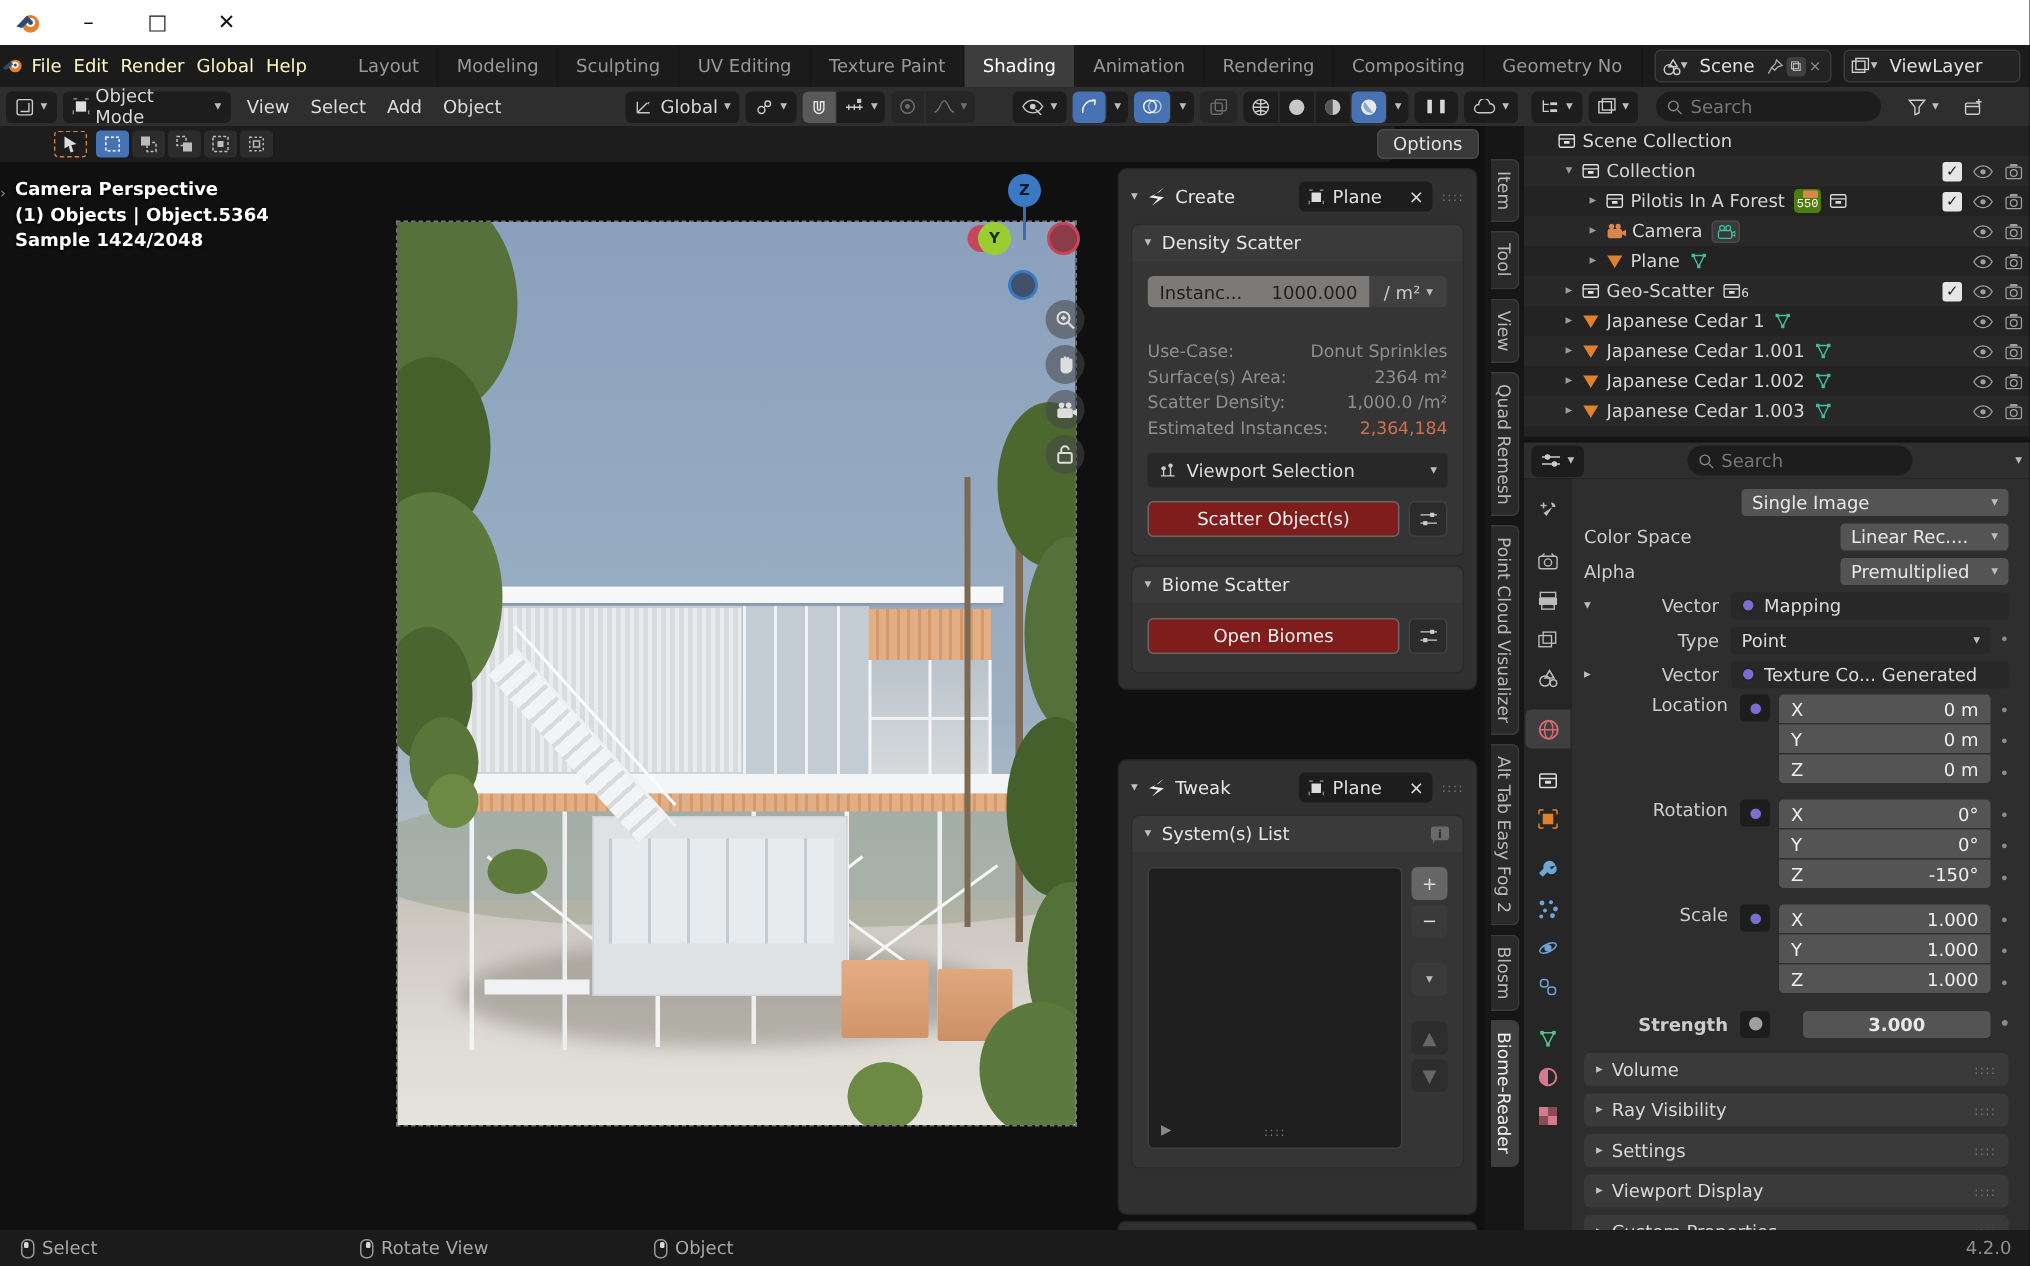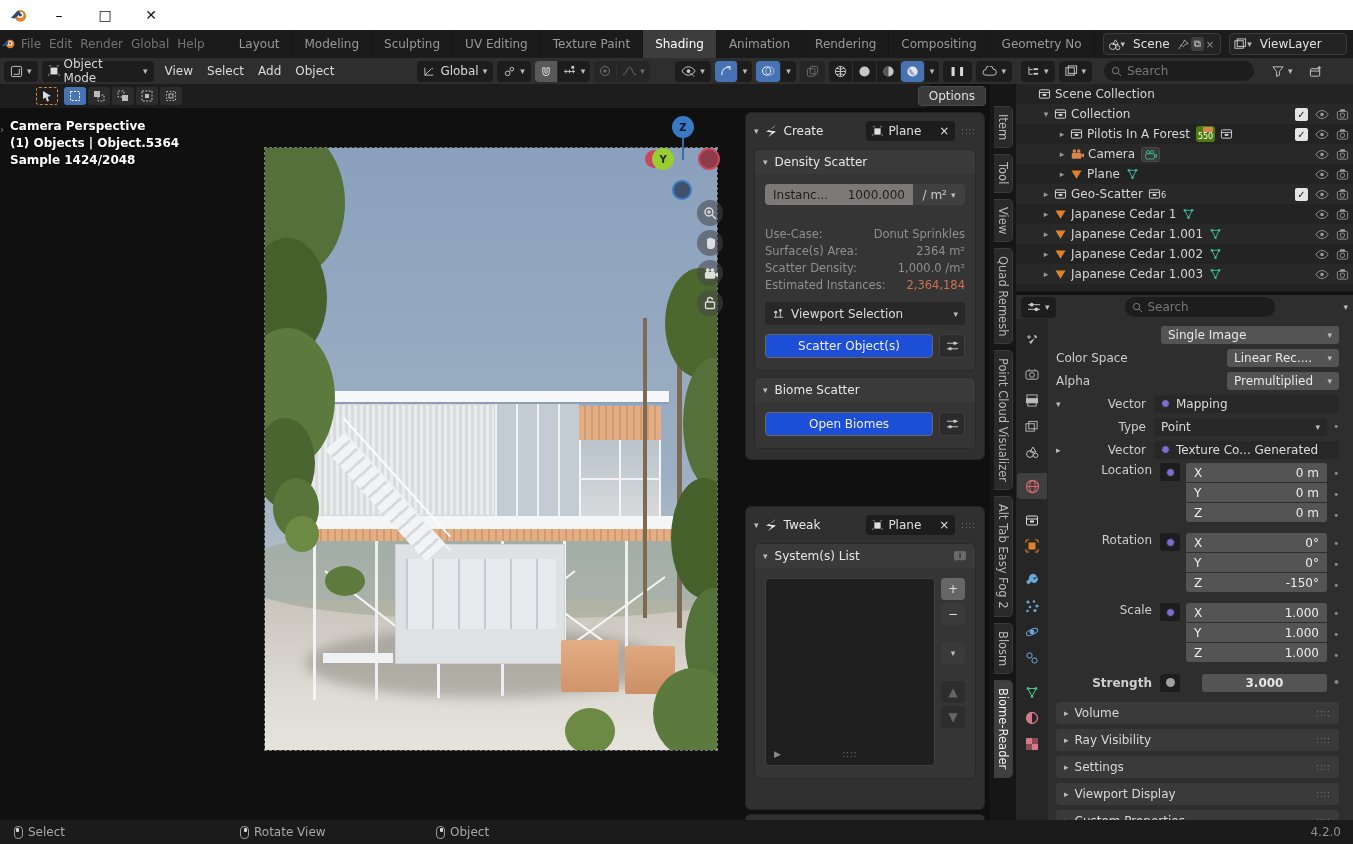--- a/index.html
+++ b/index.html
@@ -11,21 +11,21 @@
   
   #titlebar{position:absolute;left:0;top:0;width:1353px;height:30px;background:#fff;color:#111;
     display:flex;align-items:center;padding-left:10px;}
   #titlebar .blender-logo{width:18px;height:18px;margin-right:8px;}
   #titlebar .title{font-size:12.5px;color:#111;white-space:nowrap;overflow:hidden;flex:1;}
   .winbtns{display:flex;height:30px;}
   .winbtn{width:46px;height:30px;display:flex;align-items:center;justify-content:center;color:#111;font-size:14px;}
 
   
   #topbar{position:absolute;left:0;top:30px;width:1353px;height:28px;background:#1b1b1b;display:flex;align-items:center;}
-  #topbar .menu-item{padding:0 4px;color:#737373;cursor:default;}
+  #topbar .menu-item{padding:0 4px;color:#fef9c3;cursor:default;}
   #ws-tabs{display:flex;align-items:center;height:28px;margin-left:18px;}
   .ws-tab{padding:0 12px;height:28px;display:flex;align-items:center;color:#999;border-right:1px solid #161616;white-space:nowrap;}
   .ws-tab.active{background:#3d3d3d;color:#fff;}
   .idblock{display:flex;align-items:center;background:#232323;border:1px solid #3a3a3a;border-radius:4px;height:22px;margin-left:8px;padding:0 4px;}
   .idblock .lbl{padding:0 8px;color:#e0e0e0;white-space:nowrap;}
   .mini{color:#8f8f8f;font-size:10px;margin:0 2px;}
   .chip{background:#3f3f3f;border-radius:3px;padding:1px 3px;margin-left:2px;color:#cfcfcf;font-size:10px;}
 
   
   #vpheader{position:absolute;left:0;top:58px;width:1016px;height:26px;background:#2e2e2e;display:flex;align-items:center;gap:4px;padding:0 4px;}
@@ -42,21 +42,21 @@
   #outliner-header{position:absolute;left:1016px;top:58px;width:337px;height:26px;background:#2e2e2e;display:flex;align-items:center;gap:4px;padding:0 5px;}
   .searchbox{flex:1;height:20px;background:#1d1d1d;border-radius:10px;display:flex;align-items:center;padding:0 7px;gap:5px;color:#777;}
   #outliner{position:absolute;left:1016px;top:84px;width:337px;height:209px;background:#232323;overflow:hidden;border-bottom:2px solid #161616;}
   .orow{height:20px;display:flex;align-items:center;padding-right:4px;white-space:nowrap;}
   .orow:nth-child(even){background:#282828;}
   .orow .exp{width:16px;text-align:center;color:#9a9a9a;font-size:9px;flex:none;}
   .orow .olabel{margin-left:4px;color:#d5d5d5;overflow:hidden;}
   .orow .spacer{flex:1;}
   .toggles{display:flex;gap:7px;align-items:center;}
   .ochk{width:13px;height:13px;background:#e6e6e6;border-radius:2px;color:#1d1d1d;font-size:10px;display:flex;align-items:center;justify-content:center;font-weight:bold;}
-  .badge550{background:#4d7c0f;border-radius:3px;font-size:8px;color:#fff;display:flex;flex-direction:column;align-items:flex-end;padding:1px 2px;margin-left:6px;line-height:1;}
+  .badge550{background:#4d7c0f;border-radius:3px;font-size:8px;color:#fff;display:flex;flex-direction:column;align-items:flex-end;padding:1px 2px;margin-left:6px;line-height:1;font-family:Liberation Mono, monospace;}
   .badge550 .sq{width:10px;height:5px;background:#d8854e;border-radius:1px;margin-bottom:1px;}
 
   
   #props-header{position:absolute;left:1016px;top:295px;width:337px;height:24px;background:#2e2e2e;display:flex;align-items:center;gap:4px;padding:0 5px;}
   #props-tabs{position:absolute;left:1016px;top:319px;width:32px;height:501px;background:#262626;display:flex;flex-direction:column;align-items:center;padding-top:8px;}
   .ptab{width:30px;height:26px;display:flex;align-items:center;justify-content:center;border-radius:4px 0 0 4px;flex:none;}
   .ptab.active{background:#3f3f3f;}
   .ptab.gap{margin-top:8px;}
   #props{position:absolute;left:1048px;top:319px;width:305px;height:501px;background:#2e2e2e;padding:6px 14px 0 8px;overflow:hidden;}
   .prow{display:flex;align-items:center;height:19px;margin-bottom:4px;position:relative;}
@@ -107,21 +107,21 @@
   .npanel .phead{display:flex;align-items:center;gap:6px;height:24px;color:#e8e8e8;}
   .idfield{flex:1;height:20px;background:#1d1d1d;border-radius:4px;display:flex;align-items:center;gap:5px;padding:0 6px;color:#e0e0e0;}
   .grip{color:#7d7d7d;font-size:8px;letter-spacing:1px;}
   .subpanel{background:#353535;border:1px solid #2a2a2a;border-radius:5px;margin-top:6px;}
   .subhead{height:24px;display:flex;align-items:center;gap:7px;padding:0 8px;background:#3a3a3a;border-radius:5px 5px 0 0;color:#e6e6e6;}
   .subbody{padding:10px 10px 12px 10px;}
   .slider{display:flex;height:21px;border-radius:4px;overflow:hidden;}
   .slider .val{flex:1;background:#7b7a77;color:#1e1e1e;display:flex;align-items:center;justify-content:space-between;padding:0 8px;}
   .slider .unit{width:52px;background:#404040;color:#c9c9c9;display:flex;align-items:center;justify-content:center;gap:4px;}
   .statrow{display:flex;justify-content:space-between;height:17px;align-items:center;color:#8f8f8f;font-size:11.5px;}
-  .bigbtn{flex:1;height:24px;background:#1d4ed8;border:1px solid #676767;border-radius:4px;display:flex;align-items:center;justify-content:center;color:#efefef;}
+  .bigbtn{flex:1;height:24px;background:#7f1d1d;border:1px solid #676767;border-radius:4px;display:flex;align-items:center;justify-content:center;color:#efefef;}
   .sqbtn{width:26px;height:24px;background:#2b2b2b;border:1px solid #414141;border-radius:4px;display:flex;align-items:center;justify-content:center;margin-left:6px;}
   .listbox{width:170px;height:188px;background:#1f1f1f;border:1px solid #404040;border-radius:4px;position:relative;}
   .lbtn{width:24px;height:22px;border-radius:4px;display:flex;align-items:center;justify-content:center;color:#ddd;background:#3a3a3a;margin-bottom:3px;}
   .lbtn.lt{background:#666;}
   .lbtn.disabled{color:#666;background:#2d2d2d;}
 
   
   #statusbar{position:absolute;left:0;top:820px;width:1353px;height:24px;background:#1b1b1b;display:flex;align-items:center;color:#a8a8a8;}
   .sb-item{display:flex;align-items:center;gap:5px;position:absolute;}
   .mouseico{width:9px;height:13px;border:1px solid #9a9a9a;border-radius:4px;position:relative;}

